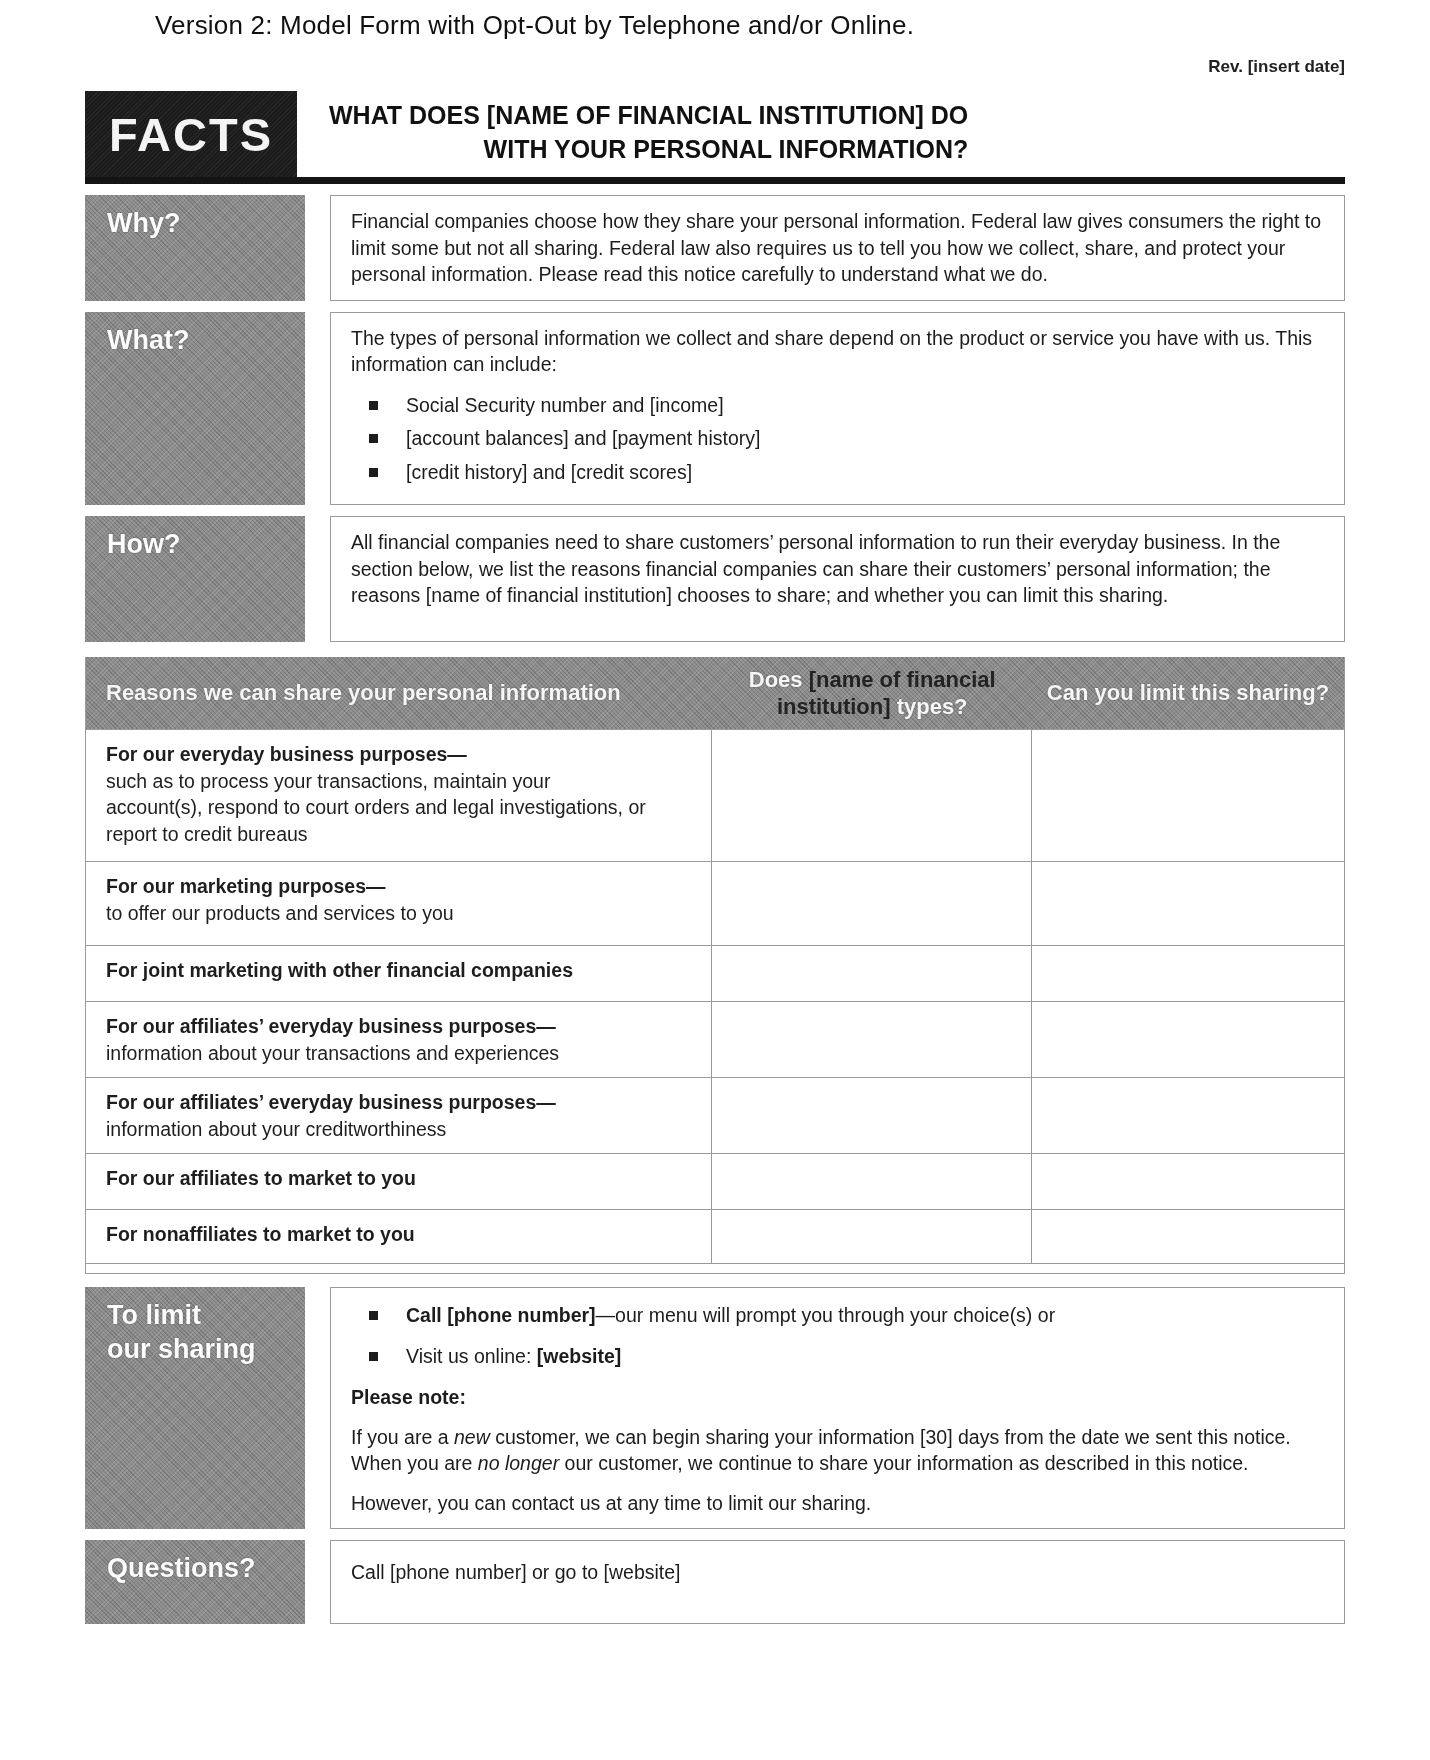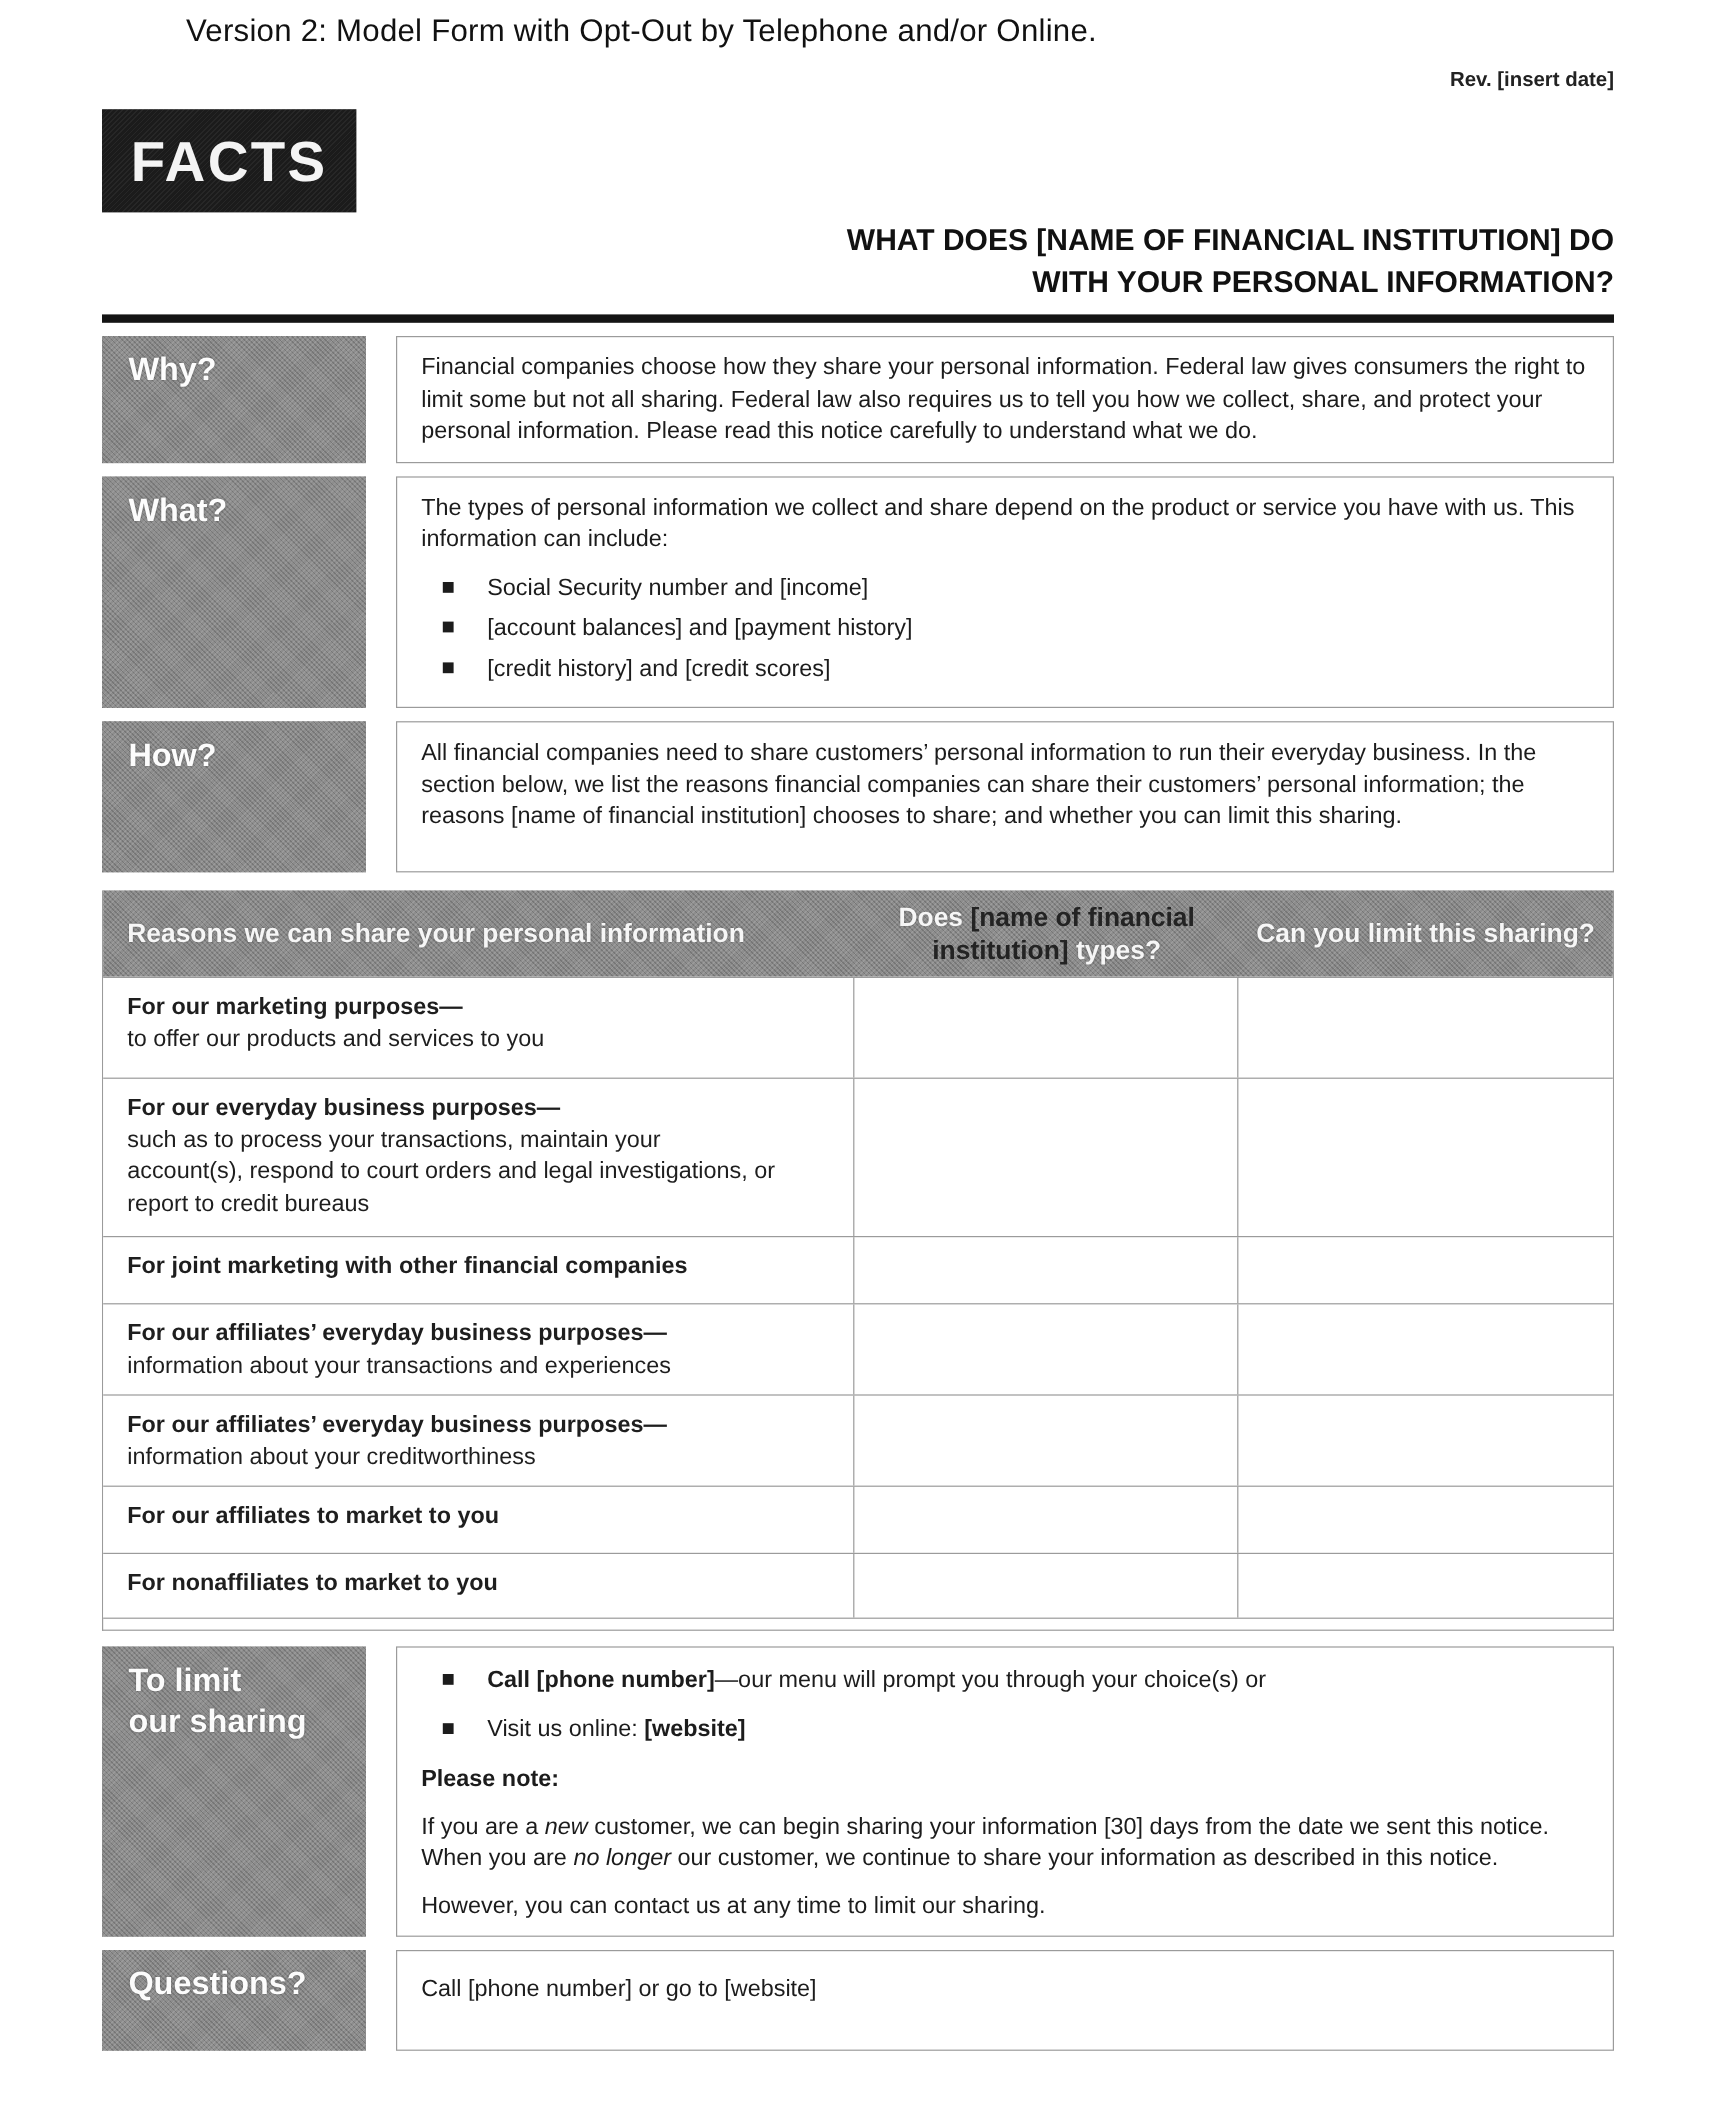--- a/index.html
+++ b/index.html
@@ -23,21 +23,21 @@
   .rev-line {
     text-align: right;
     font-size: 17px;
     font-weight: bold;
     color: #222;
     margin-top: 16px;
     margin-bottom: 14px;
   }
 
   
-  .facts-band { display: flex; align-items: stretch; border-bottom: 7px solid #141414; flex-direction: column; }
+  .facts-band { display: flex; align-items: stretch; border-bottom: 7px solid #141414; }
   .facts-box {
     width: 212px; min-height: 86px;
     background: #1b1b1b;
     background-image: repeating-linear-gradient(135deg, rgba(255,255,255,.05) 0 1px, transparent 1px 3px);
     color: #f4f4f4;
     font-weight: bold; font-size: 47px; letter-spacing: 2px;
     display: flex; align-items: center; justify-content: center;
     flex: none;
   }
   .facts-heading {
@@ -165,33 +165,33 @@
 
   <div class="share-table">
     <div class="share-head">
       <div class="h-reasons">Reasons we can share your personal information</div>
       <div class="h-share">
         <span>Does </span><span class="h-dark">[name of financial institution]</span><span> types?</span>
       </div>
       <div class="h-limit">Can you limit this sharing?</div>
     </div>
 
+    <div class="share-row" style="min-height:132px;">
+      <div class="c-reasons">
+        <span class="row-title">For our everyday business purposes—</span><br>
+        <span>such as to process your transactions, maintain your account(s), respond to court orders and legal investigations, or report to credit bureaus</span>
+      </div>
+      <div class="c-share"></div>
+      <div class="c-limit"></div>
+    </div>
+
     <div class="share-row" style="min-height:84px;">
       <div class="c-reasons">
         <span class="row-title">For our marketing purposes—</span><br>
         <span>to offer our products and services to you</span>
-      </div>
-      <div class="c-share"></div>
-      <div class="c-limit"></div>
-    </div>
-
-    <div class="share-row" style="min-height:132px;">
-      <div class="c-reasons">
-        <span class="row-title">For our everyday business purposes—</span><br>
-        <span>such as to process your transactions, maintain your account(s), respond to court orders and legal investigations, or report to credit bureaus</span>
       </div>
       <div class="c-share"></div>
       <div class="c-limit"></div>
     </div>
 
     <div class="share-row" style="min-height:56px;">
       <div class="c-reasons">
         <span class="row-title">For joint marketing with other financial companies</span>
       </div>
       <div class="c-share"></div>

